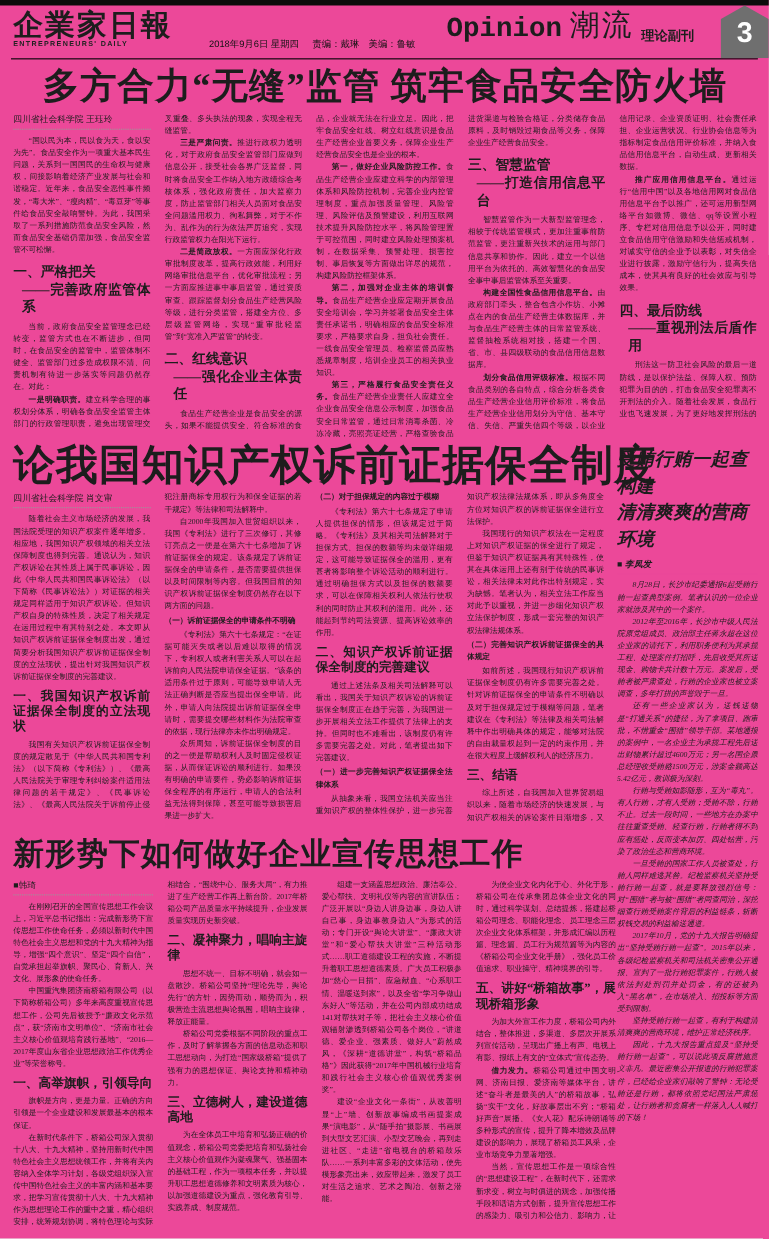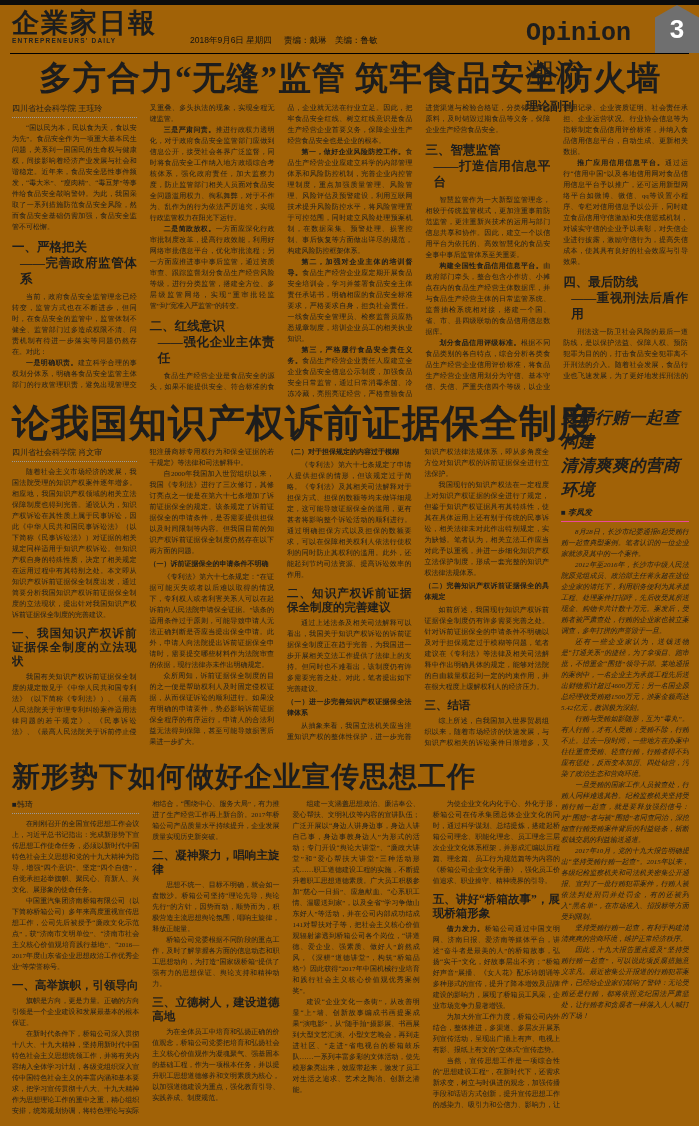--- a/index.html
+++ b/index.html
@@ -1,25 +1,25 @@
 <!DOCTYPE html>
 <html><head>
 <meta charset="utf-8">
 <style>
   html,body{margin:0;padding:0;background:#e8e8e6;}
-  .page{position:relative;width:699px;height:1126px;margin:0 auto;background:#a16207;overflow:hidden;
+  .page{position:relative;width:699px;height:1126px;margin:0 auto;background:#ec4899;overflow:hidden;
         font-family:"Liberation Serif","DejaVu Serif",serif;color:#1d1d1d;}
   .topbar{position:absolute;top:0;left:0;width:699px;height:5px;background:#0c0c0c;}
   .header{position:absolute;top:5px;left:10px;width:679px;height:48px;border-bottom:1px solid #000;}
   .masthead{position:absolute;left:2px;top:4px;}
   .masthead-cn{font-size:27px;font-weight:900;letter-spacing:2px;line-height:28px;}
   .masthead-en{font-size:6.5px;letter-spacing:1.2px;font-family:"Liberation Sans",sans-serif;font-weight:bold;color:#222;}
   .dateline{position:absolute;left:180px;top:30px;font-size:8.5px;font-family:"Liberation Sans",sans-serif;color:#111;}
   .dateline span{margin-right:10px;}
-  .section-title{position:absolute;right:58px;top:14px;display:flex;align-items:flex-start;gap:7px;flex-direction:column;}
+  .section-title{position:absolute;right:58px;top:0;display:flex;align-items:flex-end;gap:7px;}
   .sec-en{font-family:"Liberation Mono","DejaVu Sans Mono",monospace;font-weight:bold;font-size:25px;}
   .sec-cn{font-size:27px;font-weight:400;font-family:"Liberation Sans",sans-serif;letter-spacing:2px;}
   .sec-sub{font-size:12px;font-weight:bold;font-family:"Liberation Sans",sans-serif;}
   .page-badge{position:absolute;right:-10px;top:0;width:44px;height:48px;background:#6f6f6f;
         clip-path:polygon(50% 0,100% 26%,100% 100%,0 100%,0 26%);
         display:flex;align-items:center;justify-content:center;}
   .page-badge span{color:#fff;font-size:26px;font-weight:bold;font-family:"Liberation Sans",sans-serif;}
   .a1-headline{position:absolute;top:56px;left:12px;width:676px;text-align:center;
         font-size:33px;font-weight:900;letter-spacing:1px;white-space:nowrap;}
   .colflow{font-size:7px;line-height:11px;text-align:justify;overflow:hidden;column-fill:auto;}
@@ -140,22 +140,22 @@
         <p>在新时代条件下，桥箱公司深入贯彻十八大、十九大精神，坚持用新时代中国特色社会主义思想统领工作，并将有关内容纳入全体学习计划，各级党组织深入宣传中国特色社会主义的丰富内涵和基本要求，把学习宣传贯彻十八大、十九大精神作为思想理论工作的重中之重，精心组织安排，统筹规划协调，将特色理论与实际相结合，“围绕中心、服务大局”，有力推进了生产经营工作再上新台阶。2017年桥箱公司产品质量水平持续提升，企业发展质量实现历史新突破。</p>
         <div class="h2">二、凝神聚力，唱响主旋律</div>
         <p>思想不统一、目标不明确，就会如一盘散沙。桥箱公司坚持“理论先导，舆论先行”的方针，因势而动，顺势而为，积极营造主流思想舆论氛围，唱响主旋律，释放正能量。</p>
         <p>桥箱公司党委根据不同阶段的重点工作，及时了解掌握各方面的信息动态和职工思想动向，为打造“国家级桥箱”提供了强有力的思想保证、舆论支持和精神动力。</p>
         <div class="h2">三、立德树人，建设道德高地</div>
         <p>为在全体员工中培育和弘扬正确的价值观念，桥箱公司党委把培育和弘扬社会主义核心价值观作为凝魂聚气、强基固本的基础工程，作为一项根本任务，并以提升职工思想道德修养和文明素质为核心，以加强道德建设为重点，强化教育引导、实践养成、制度规范。</p>
         <p>组建一支涵盖思想政治、廉洁奉公、爱心帮扶、文明礼仪等内容的宣讲队伍；广泛开展以“身边人讲身边事，身边人讲自己事，身边事教身边人”为形式的活动；专门开设“舆论大讲堂”、“廉政大讲堂”和“爱心帮扶大讲堂”三种活动形式……职工道德建设工程的实施，不断提升着职工思想道德素质。广大员工积极参加“慈心一日捐”、应急献血、“心系职工情、温暖送到家”，以及全省“学习争做山东好人”等活动，并在公司内部成功结成141对帮扶对子等，把社会主义核心价值观辐射渗透到桥箱公司各个岗位，“讲道德、爱企业、强素质、做好人”蔚然成风，《深耕“道德讲堂”，构筑“桥箱品格”》因此获得“2017年中国机械行业培育和践行社会主义核心价值观优秀案例奖”。</p>
         <p>建设“企业文化一条街”，从改善明显“上”墙、创新故事编成书画提案成果“演电影”，从“随手拍”摄影展、书画展到大型文艺汇演、小型文艺晚会，再到走进社区、“走进”省电视台的桥箱鼓乐队……一系列丰富多彩的文体活动，使先模形象亮出来，效应带起来，激发了员工对生活之追求、艺术之陶冶、创新之潜能。</p>
         <p>为使企业文化内化于心、外化于形，桥箱公司在传承集团总体企业文化的同时，通过科学谋划、总结提炼，搭建起桥箱公司理念、职能化理念、员工理念三层次企业文化体系框架，并形成汇编以历程篇、理念篇、员工行为规范篇等为内容的《桥箱公司企业文化手册》，强化员工价值追求、职业操守、精神境界的引导。</p>
         <div class="h2">五、讲好“桥箱故事”，展现桥箱形象</div>
+        <p>为加大外宣工作力度，桥箱公司内外结合，整体推进，多渠道、多层次开展系列宣传活动，呈现出广播上有声、电视上有影、报纸上有文的“立体式”宣传态势。</p>
         <p><b>借力发力。</b>桥箱公司通过中国文明网、济南日报、爱济南等媒体平台，讲述“奋斗者是最美的人”的桥箱故事，弘扬“实干”文化，好故事层出不穷；“桥箱好声音”展播、《女人花》配乐诗朗诵等多种形式的宣传，提升了降本增效及品牌建设的影响力，展现了桥箱员工风采，企业市场竞争力显著增强。</p>
-        <p>为加大外宣工作力度，桥箱公司内外结合，整体推进，多渠道、多层次开展系列宣传活动，呈现出广播上有声、电视上有影、报纸上有文的“立体式”宣传态势。</p>
         <p>当然，宣传思想工作是一项综合性的“思想建设工程”，在新时代下，还需求新求变，树立与时俱进的观念，加强传播手段和话语方式创新，提升宣传思想工作的感染力、吸引力和公信力、影响力，让宣传思想工作深入人心，为企业发展做出更大贡献。</p>
       </div>
   </div>
 
   <div class="a4">
     <div class="a4-headline">
       <div>受贿行贿一起查</div>
       <div>构建</div>
       <div>清清爽爽的营商环境</div>
     </div>

